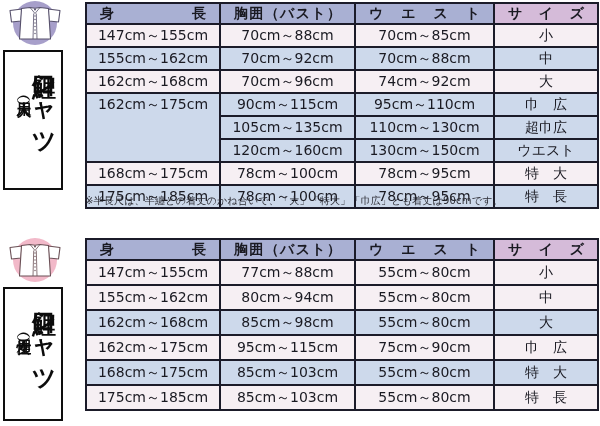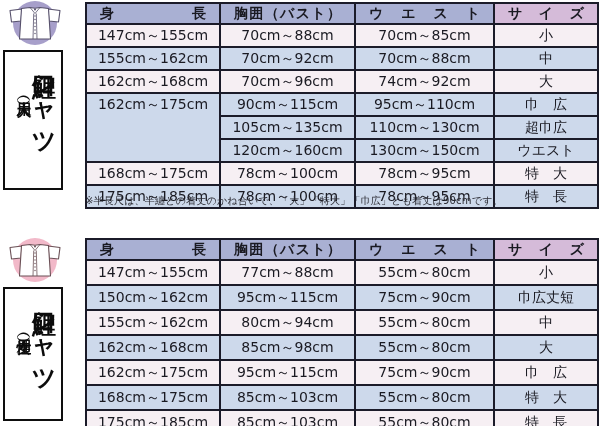--- a/index.html
+++ b/index.html
@@ -209,26 +209,20 @@
     <th>胸囲（バスト）</th>
     <th>ウエスト</th>
     <th class="size-col">サイズ</th>
   </tr>
   <tr class="pink">
     <td>147cm～155cm</td>
     <td>77cm～88cm</td>
     <td>55cm～80cm</td>
     <td>小</td>
   </tr>
-  <tr class="blue">
-    <td>150cm～162cm</td>
-    <td>95cm～115cm</td>
-    <td>75cm～90cm</td>
-    <td>巾広丈短</td>
-  </tr>
   <tr class="pink">
     <td>155cm～162cm</td>
     <td>80cm～94cm</td>
     <td>55cm～80cm</td>
     <td>中</td>
   </tr>
   <tr class="blue">
     <td>162cm～168cm</td>
     <td>85cm～98cm</td>
     <td>55cm～80cm</td>

